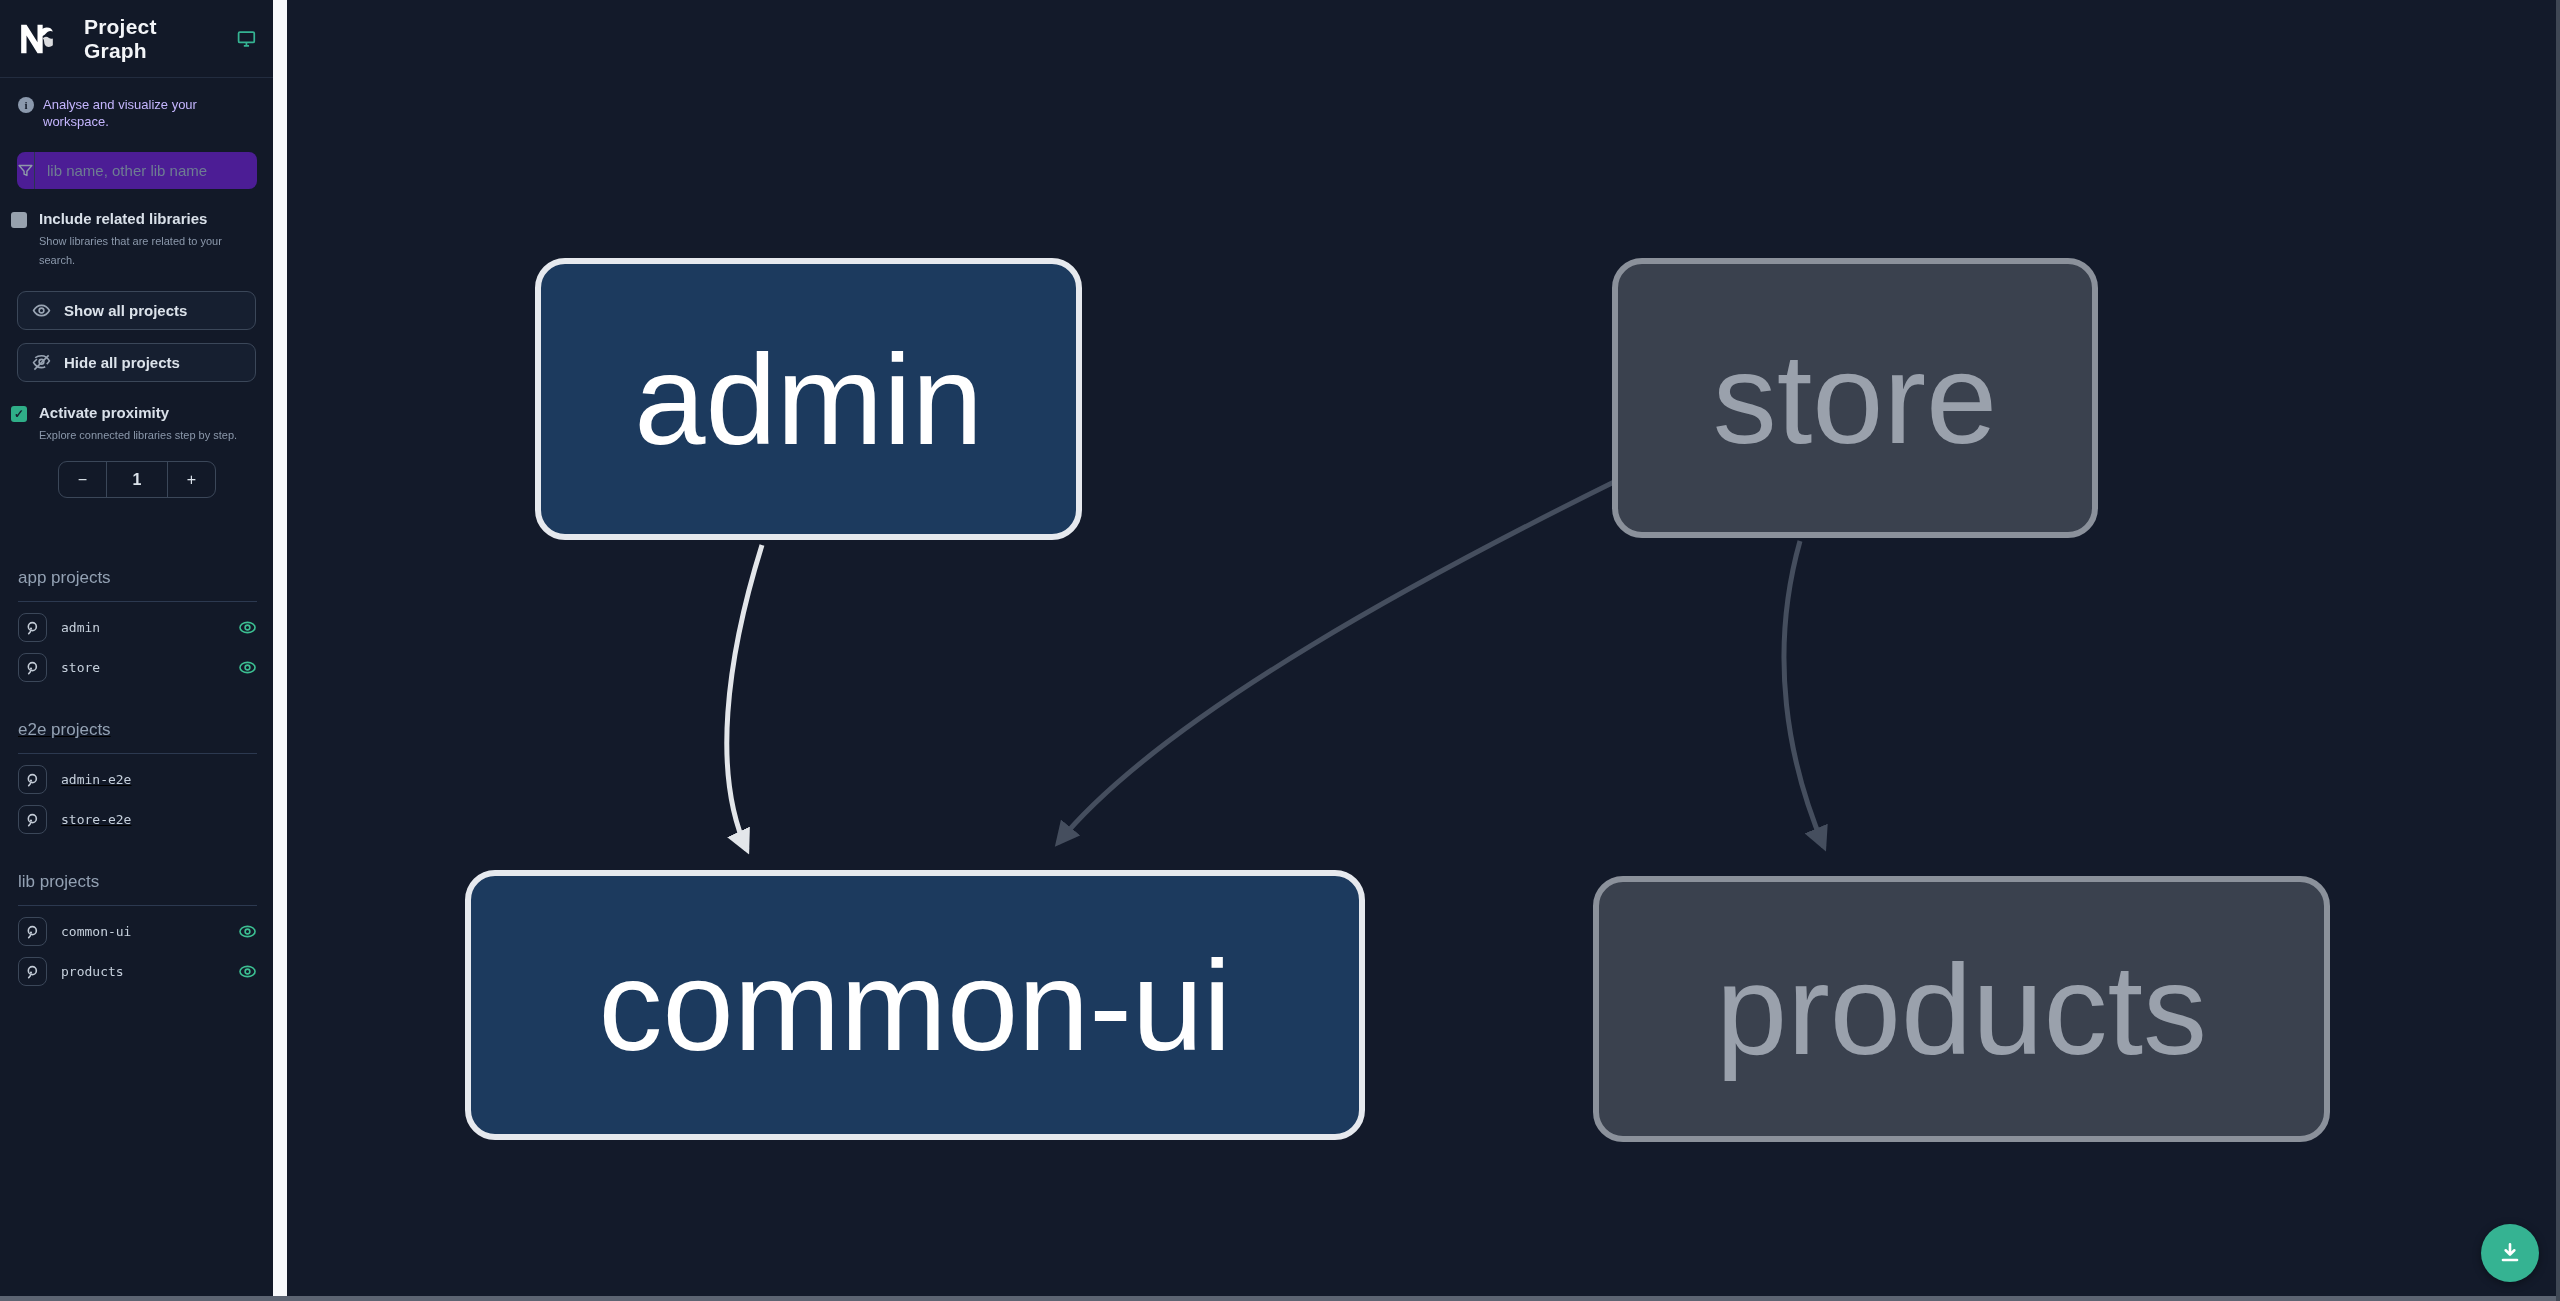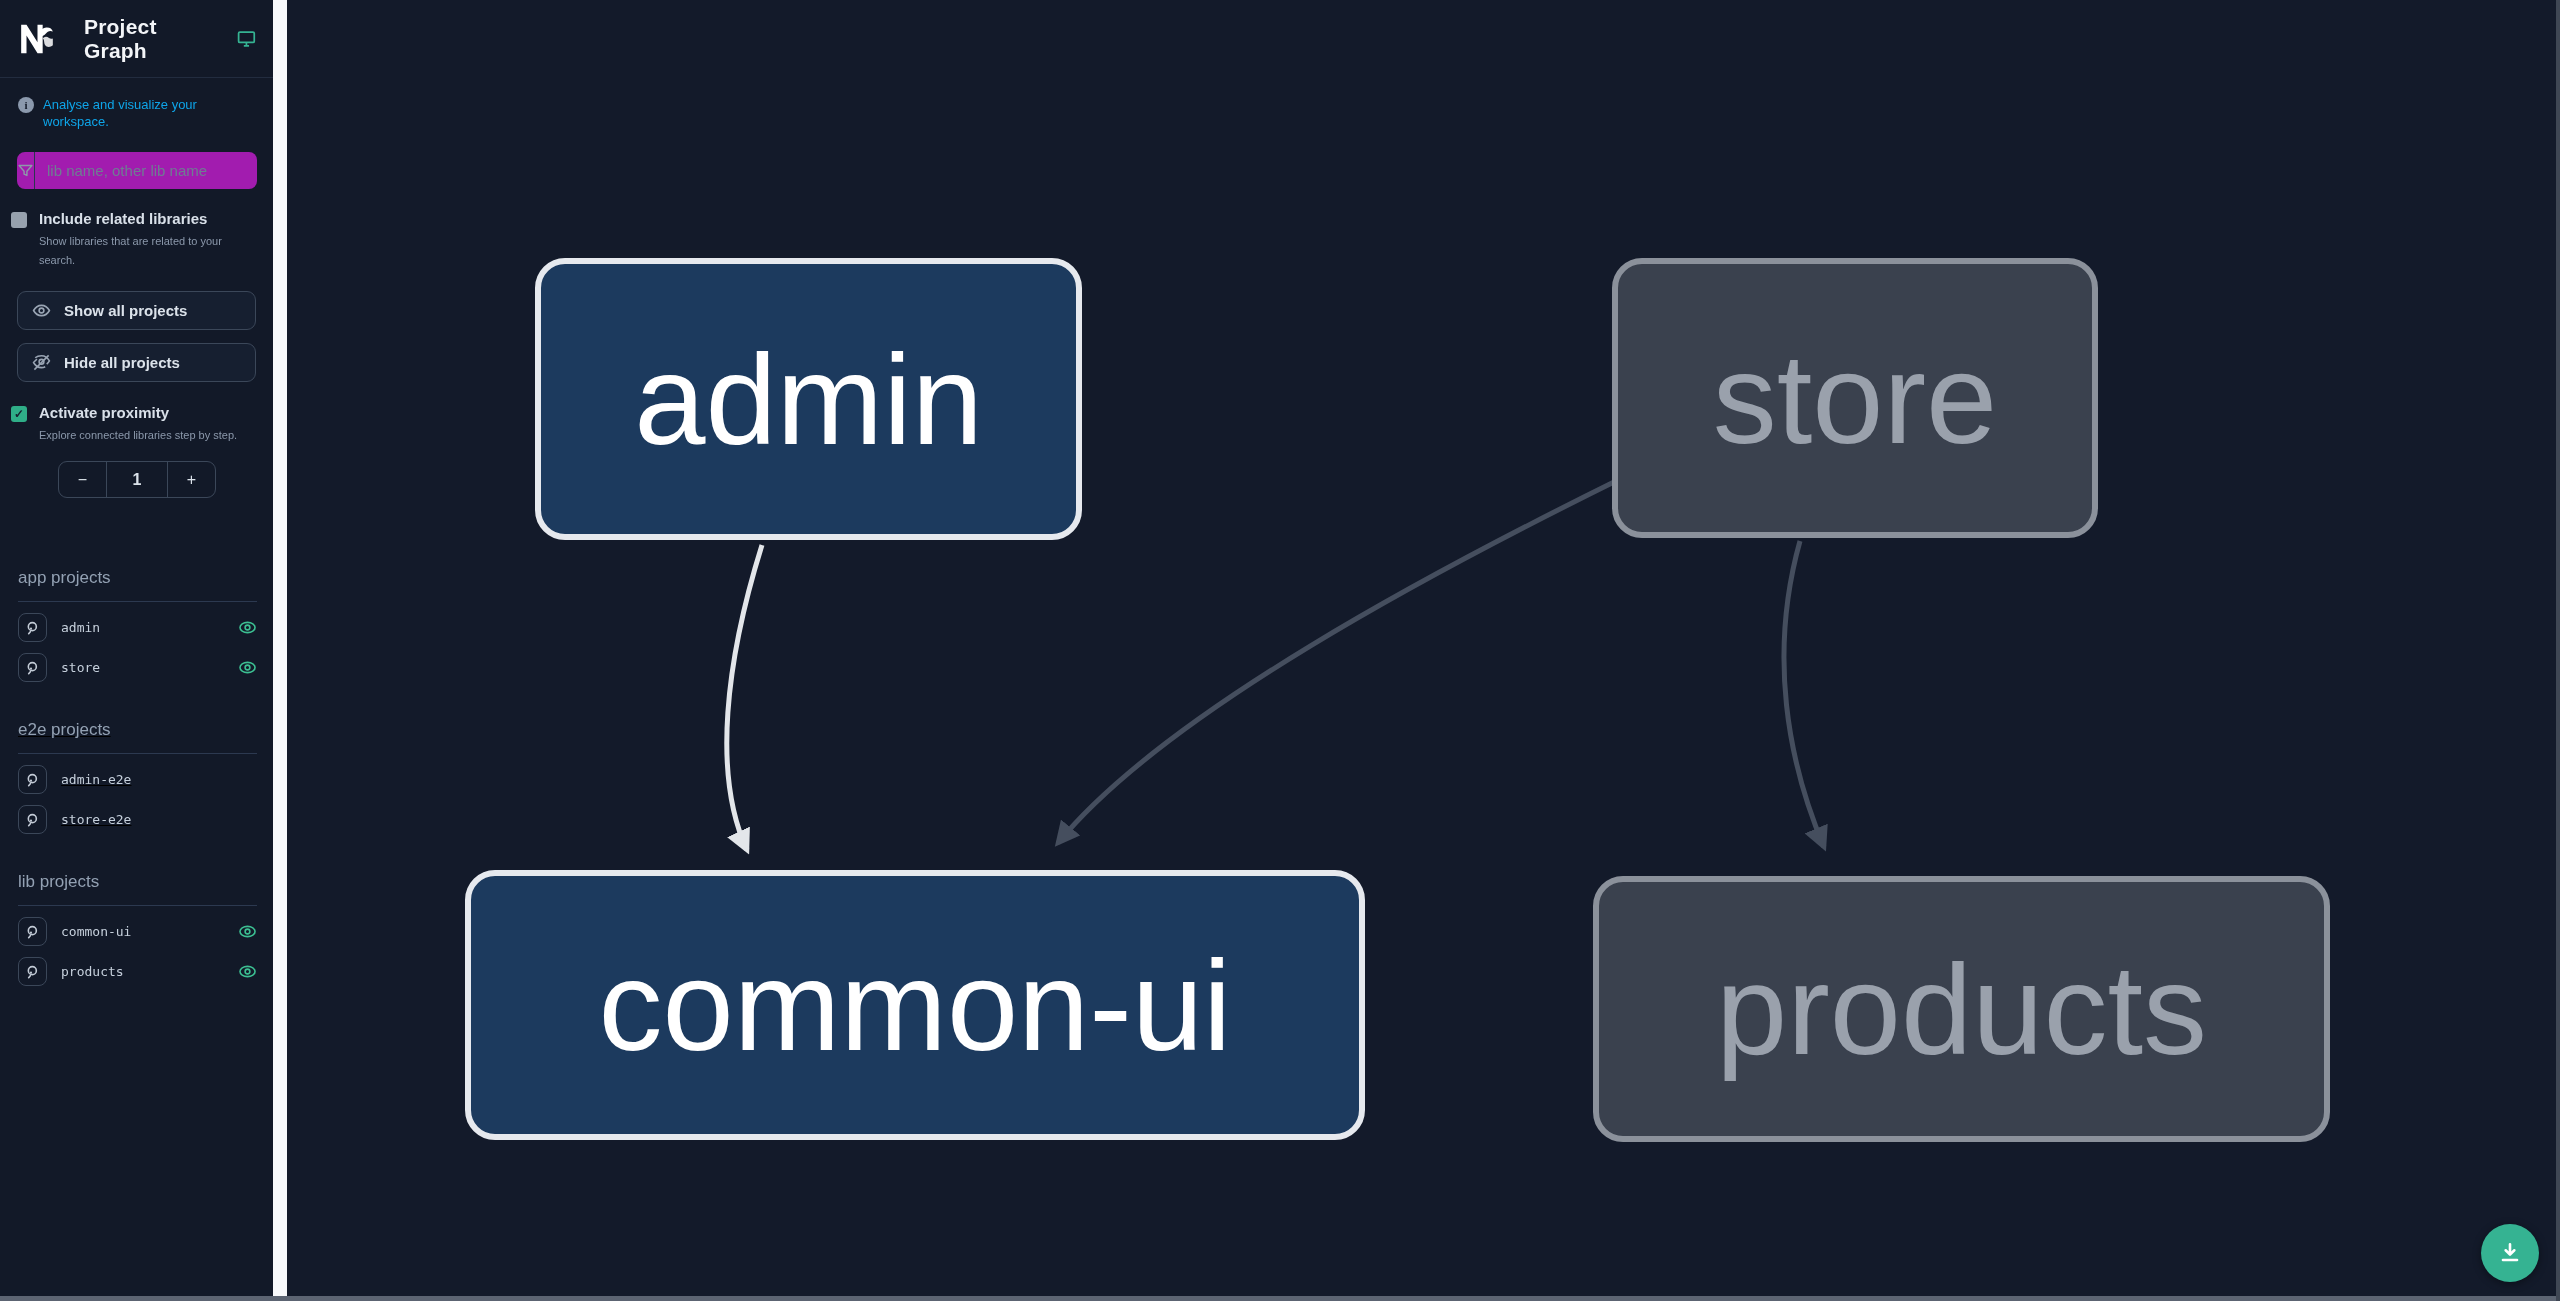--- a/index.html
+++ b/index.html
@@ -10,23 +10,23 @@
   
   .sidebar { position:absolute; left:0; top:0; width:273px; height:1301px; background:#121928; overflow:hidden; }
   .sb-header { height:78px; display:flex; align-items:center; padding:0 16px 0 16px; border-bottom:1px solid #222c3f; }
   .nx-logo { width:42px; height:40px; flex:0 0 auto; }
   .sb-title { color:#f3f5f8; font-size:21px; font-weight:700; margin-left:26px; letter-spacing:.2px; }
   .monitor-icon { margin-left:18px; width:22px; height:22px; }
 
   .sb-info { display:flex; align-items:flex-start; gap:9px; padding:18px 16px 0 18px; }
   .info-icon { width:16px; height:16px; border-radius:50%; background:#8b99ad; color:#121928; font-size:11px; font-weight:700;
                display:flex; align-items:center; justify-content:center; font-family:"Liberation Serif", serif; flex:0 0 auto; margin-top:1px; }
-  .sb-info-text { color:#0ea5e9; font-size:13px; line-height:17px; }
-
-  .filter-box { margin:22px 16px 0 17px; height:37px; display:flex; align-items:stretch; background:#a21caf; border-radius:8px; overflow:hidden; }
+  .sb-info-text { color:#c4b5fd; font-size:13px; line-height:17px; }
+
+  .filter-box { margin:22px 16px 0 17px; height:37px; display:flex; align-items:stretch; background:#4c1d95; border-radius:8px; overflow:hidden; }
   .filter-icon-cell { width:38px; display:flex; align-items:center; justify-content:center; border-right:1px solid #2b3650; }
   .filter-input { flex:1; background:transparent; border:none; outline:none; color:#cbd5e1; font-size:15px; padding:0 12px; }
   .filter-input::placeholder { color:#6e7d92; }
 
   .check-block { display:flex; align-items:flex-start; padding:0 16px 0 11px; }
   .checkbox { width:16px; height:16px; border-radius:3px; flex:0 0 auto; margin-top:2px; display:flex; align-items:center; justify-content:center; font-size:12px; font-weight:700; }
   .checkbox.gray { background:#97a1ae; }
   .checkbox.white { background:#f3f4f6; }
   .checkbox.checked { color:#17202f; }
   .check-text { margin-left:12px; }

